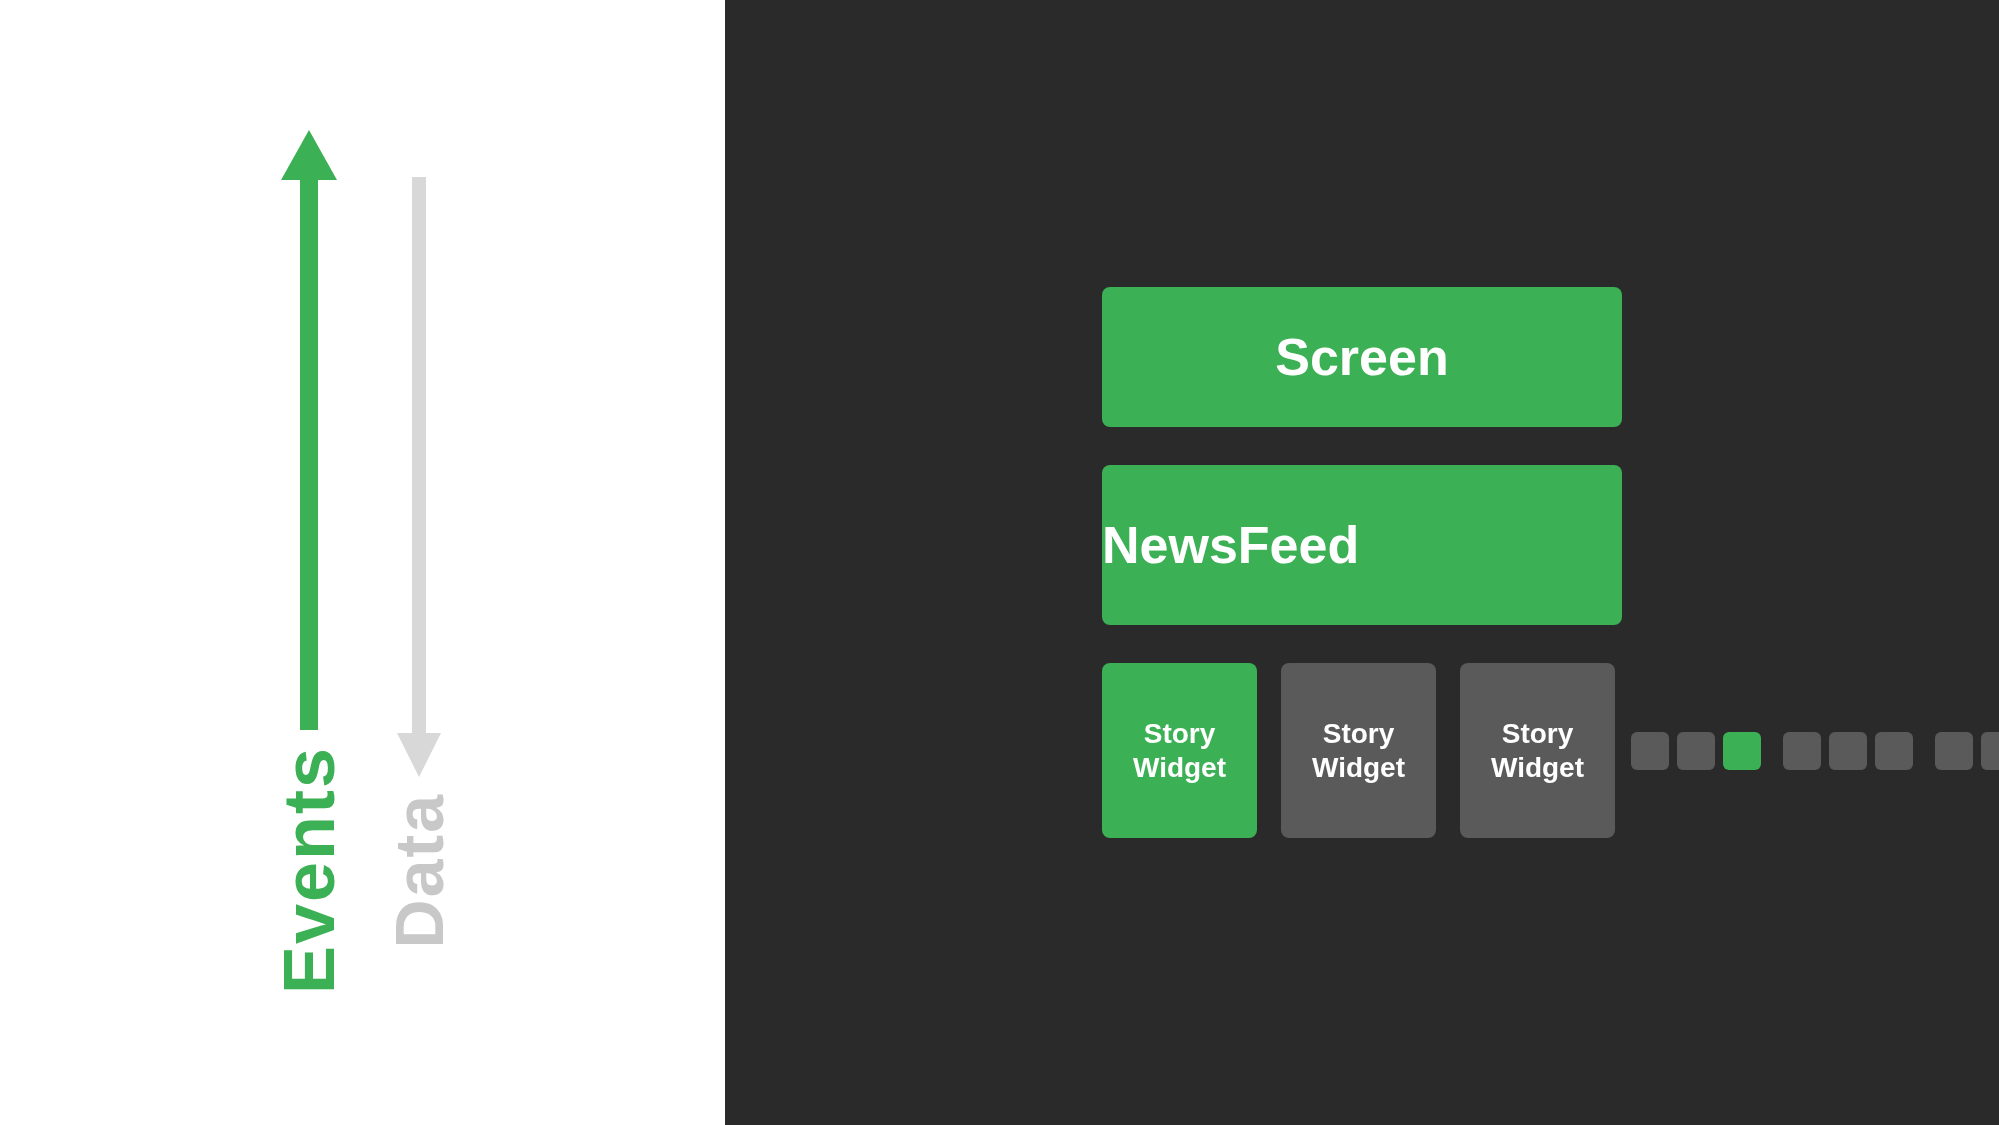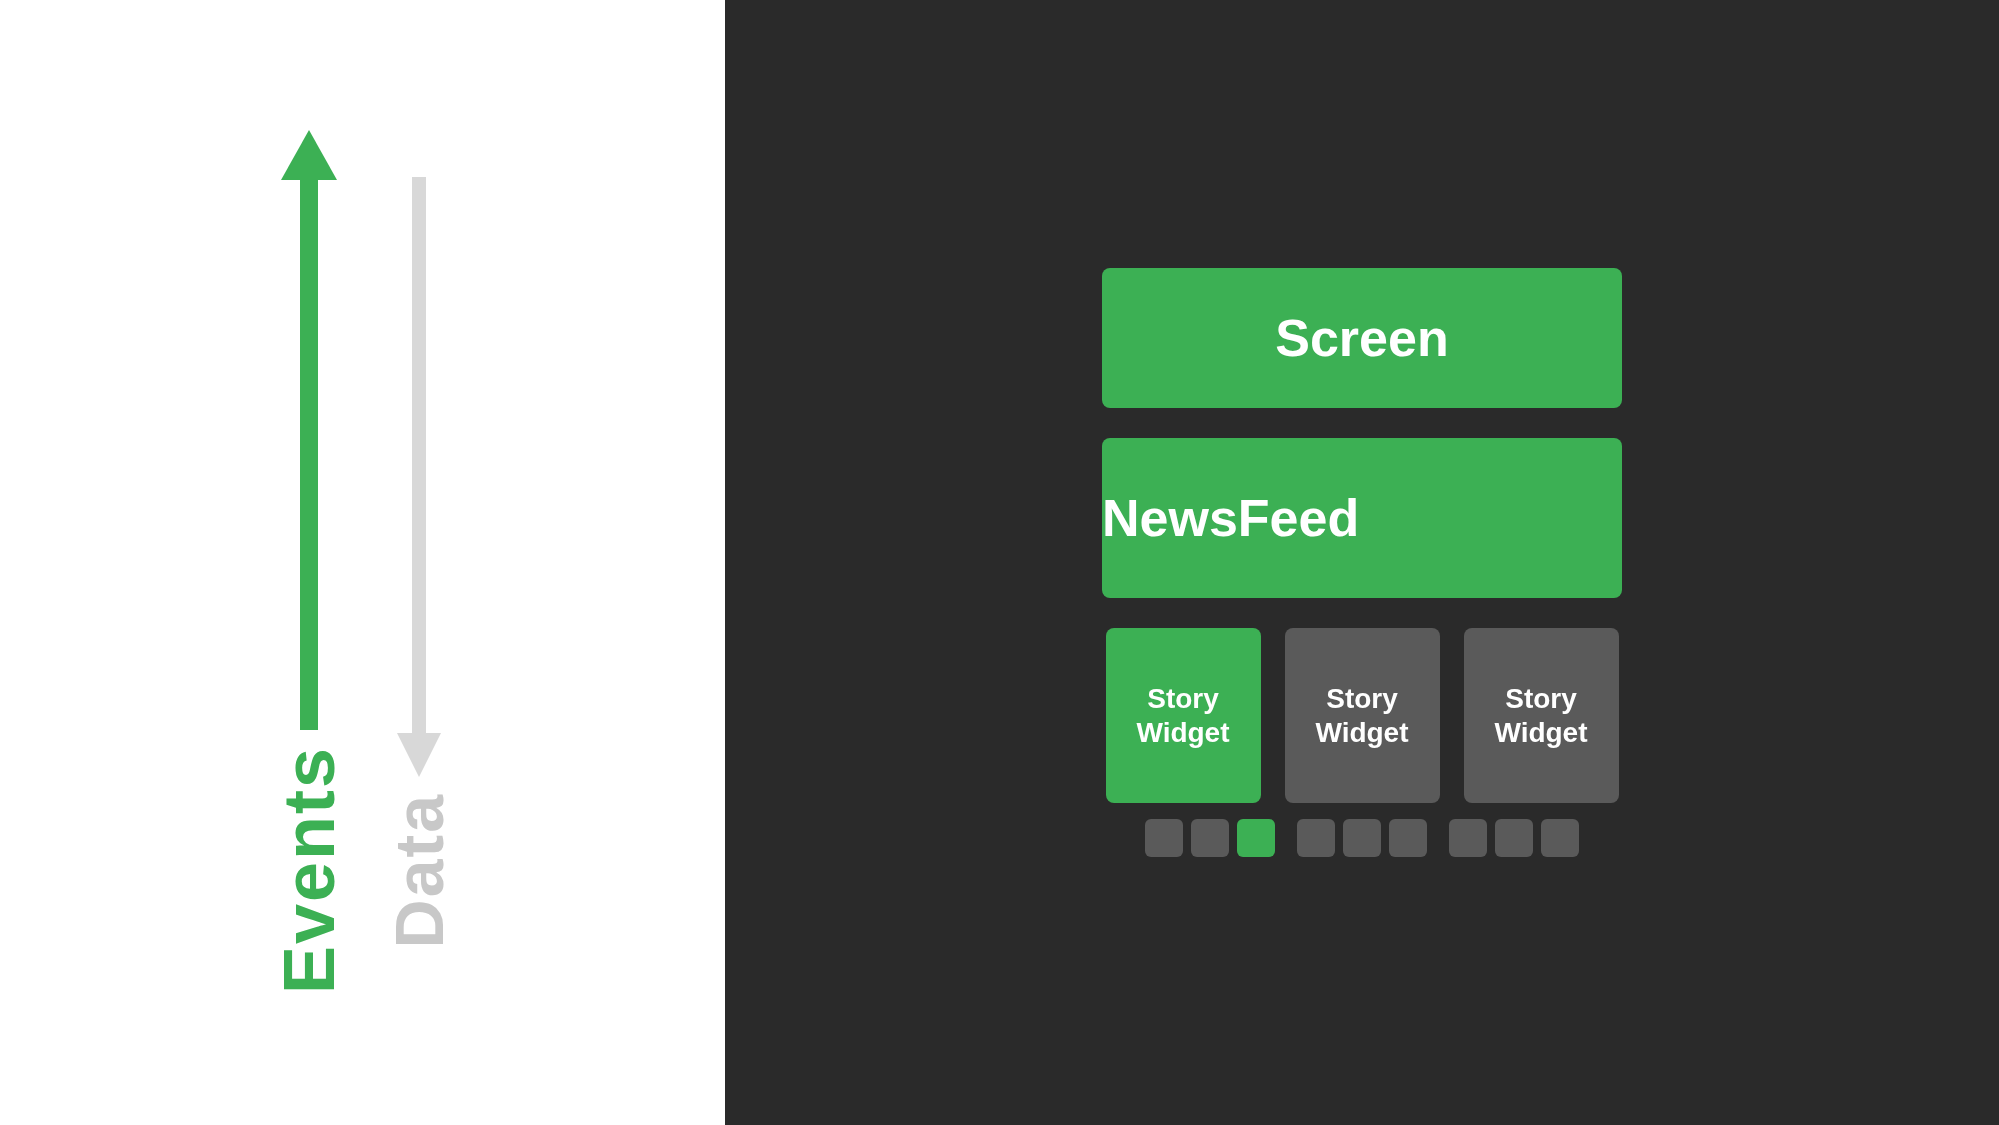--- a/index.html
+++ b/index.html
@@ -27,21 +27,21 @@
     
     .right-panel {
       width: 1274px;
       height: 1125px;
       background: #2a2a2a;
       display: flex;
       flex-direction: column;
       align-items: center;
       justify-content: center;
       padding: 40px 60px;
-      gap: 30px;
+      gap: 38px;
     }
 
     .events-group {
       display: flex;
       align-items: center;
       gap: 30px;
     }
 
     .arrow-events {
       display: flex;
@@ -228,21 +228,21 @@
   <div class="right-panel">
 
     <div class="screen-box">
       <span class="screen-box-label">Screen</span>
     </div>
 
     <div class="newsfeed-box">
       <span class="newsfeed-box-label">NewsFeed</span>
     </div>
 
-    <div style="display:flex; flex-direction:column; align-items:center; gap:16px; width:520px;">
+    <div style="display:flex; align-items:center; gap:16px; width:520px;">
 
       <div class="widgets-row-inner">
 
         <div class="story-widget-green">
           <span class="story-widget-label">Story<br>Widget</span>
         </div>
 
         <div class="story-widget-gray">
           <span class="story-widget-label">Story<br>Widget</span>
         </div>

